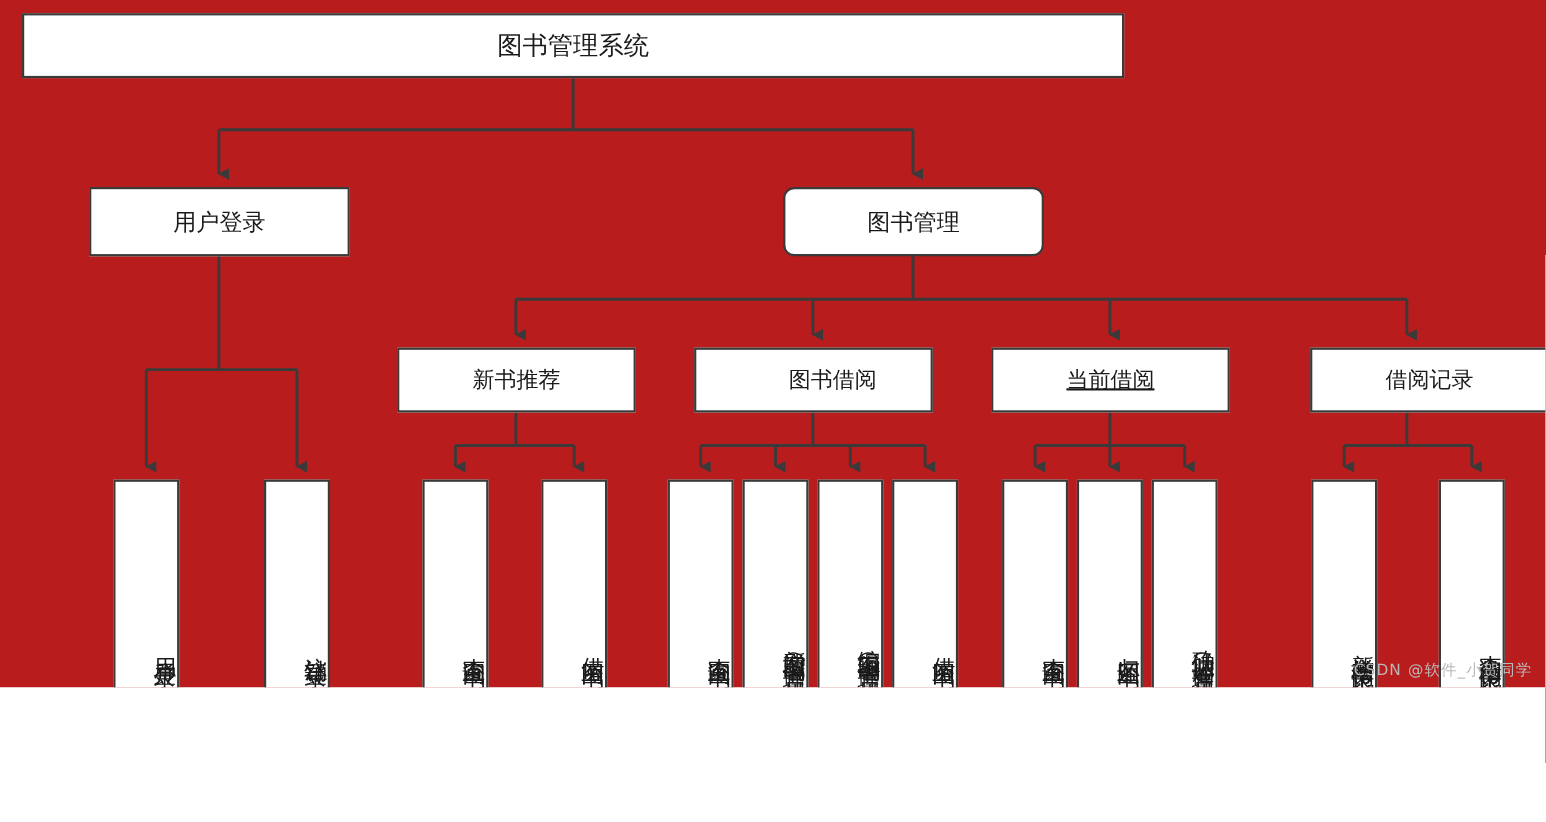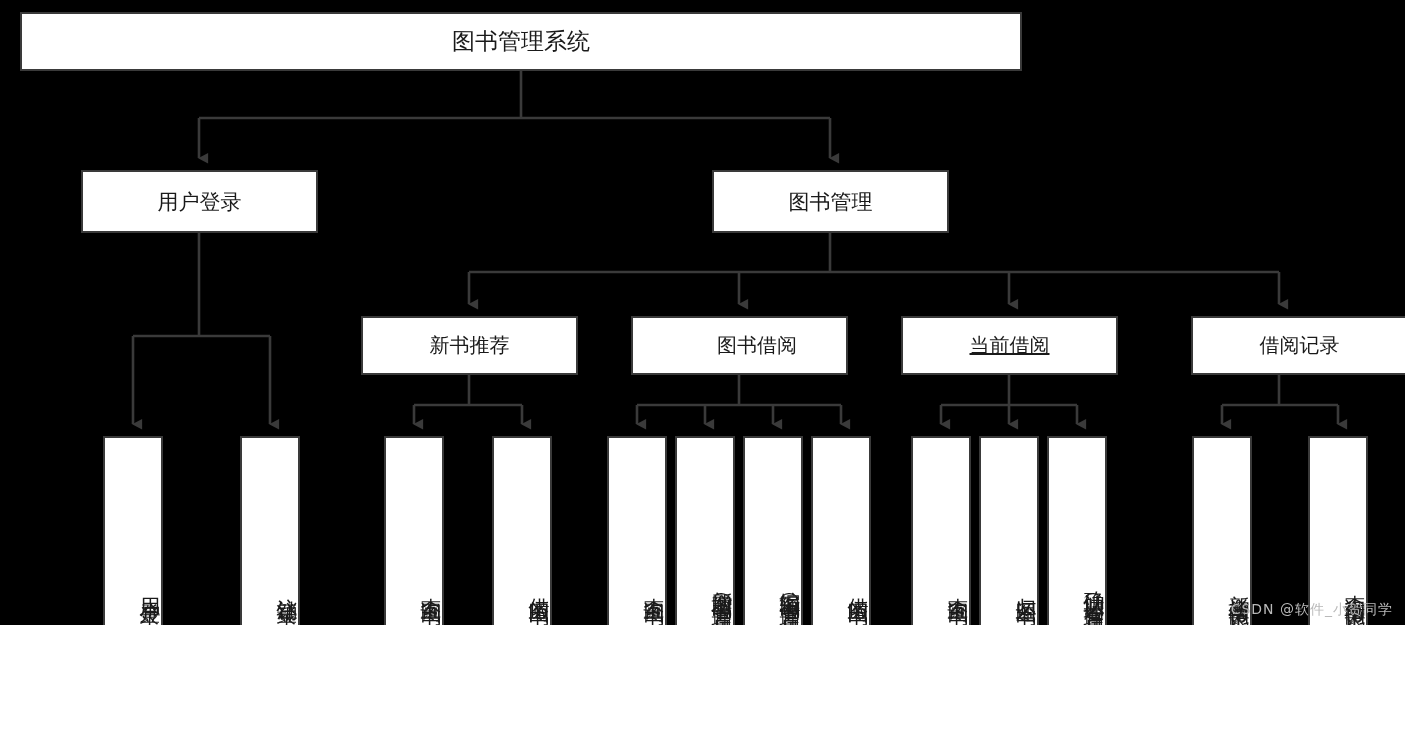--- a/index.html
+++ b/index.html
@@ -7,21 +7,21 @@
     padding: 0;
     background: #ffffff;
   }
   body {
     font-family: "DejaVu Sans", "Liberation Sans", sans-serif;
   }
   #canvas {
     position: relative;
     width: 1405px;
     height: 625px;
-    background: #000000;
+    background: #b91c1c;
     overflow: hidden;
   }
   svg#wires {
     position: absolute;
     left: 0;
     top: 0;
     width: 1405px;
     height: 747px;
     pointer-events: none;
   }
@@ -127,21 +127,21 @@
     </g>
   </svg>
 
   <div class="node root" style="left:20px; top:12px; width:1002px; height:59px;">
     <span>图书管理系统</span>
   </div>
 
   <div class="node level2" style="left:81px; top:170px; width:237px; height:63px;">
     <span>用户登录</span>
   </div>
-  <div class="node level2" style="left:712px; top:170px; width:237px; height:63px;">
+  <div class="node level2" style="left:712px; top:170px; width:237px; height:63px;border-radius:10px;">
     <span>图书管理</span>
   </div>
 
   <div class="node level3" style="left:361px; top:316px; width:217px; height:59px;">
     <span>新书推荐</span>
   </div>
   <div class="node level3" style="left:631px; top:316px; width:217px; height:59px;padding-left:35px;">
     <span>图书借阅</span>
   </div>
   <div class="node level3" style="left:901px; top:316px; width:217px; height:59px;text-decoration:underline;">

